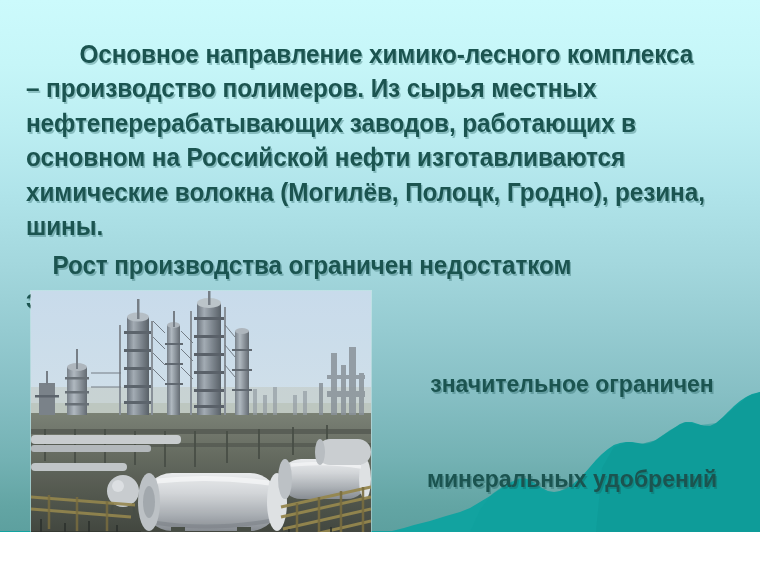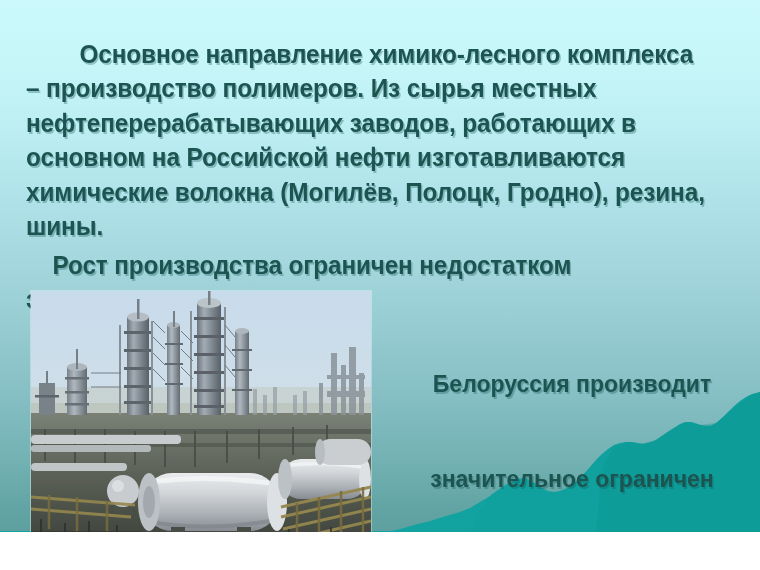--- a/index.html
+++ b/index.html
@@ -349,20 +349,19 @@
         <line x1="86" y1="234" x2="86" y2="254"></line>
         <line x1="258" y1="238" x2="258" y2="254"></line>
         <line x1="300" y1="236" x2="300" y2="254"></line>
       </g>
 
       <rect x="0" y="0" width="340" height="254" fill="#2b4a5a" opacity="0.045"></rect>
     </svg>
   </div>
 
   <div id="para-right" class="para">
-    <span class="ln l1">Белоруссия производит</span>
     <span class="ln l2">значительное ограничен</span>
     <span class="ln l3">минеральных удобрений</span>
     
     
   </div>
 
 </div>
 
 </body></html>

